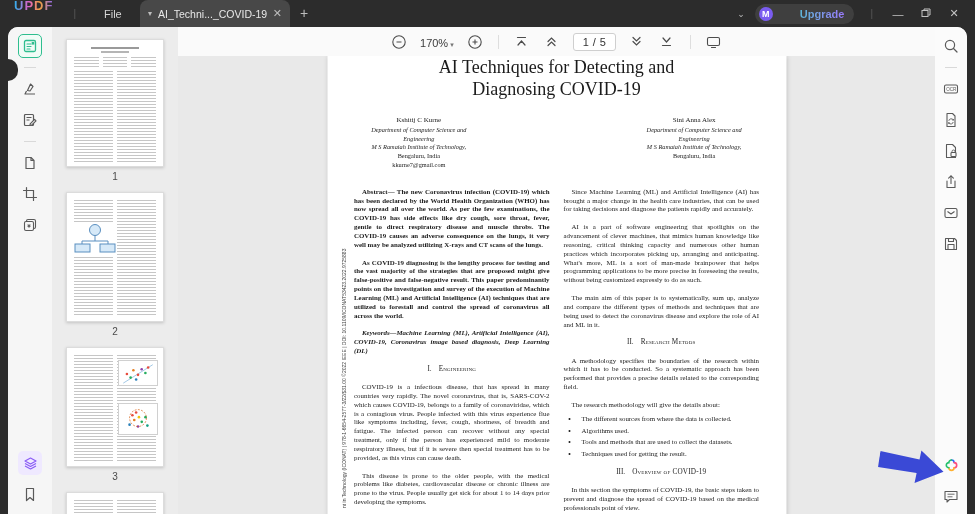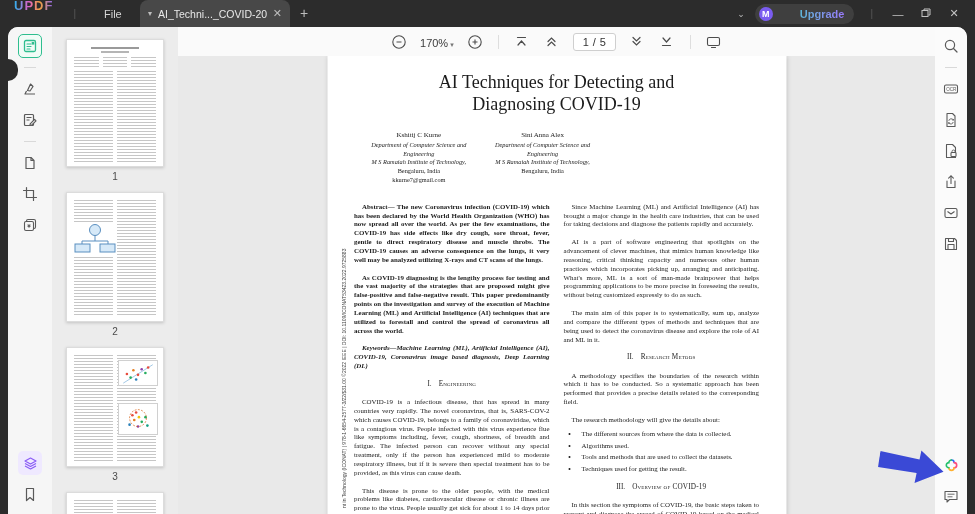--- a/index.html
+++ b/index.html
@@ -66,22 +66,22 @@
   .zoom-val { font-size:11px; color:#3c3c3c; }
   .small-caret { font-size:7px; color:#777; margin-left:2px; }
   .vbar { width:1px; height:14px; background:#dedede; margin:0 2px; }
   .page-box { background:#fff; border:1px solid #cfcfcf; border-radius:3px; padding:2px 9px; font-size:11px; color:#333;
               display:flex; gap:4px; }
 
   
   .viewport { flex:1; position:relative; overflow:hidden; }
   .page { position:absolute; left:50%; transform:translateX(-50%); top:0; width:459px; height:620px; background:#fff;
           box-shadow:0 0 5px rgba(0,0,0,.22); font-family:"Liberation Serif", serif; color:#1b1b1b; }
-  .doc-title { font-size:18px; text-align:center; margin:16px 70px 0; line-height:1.22; }
-  .authors { display:flex; padding:0 30px; margin-top:15px; }
+  .doc-title { font-size:18px; text-align:center; margin:1px 70px 0; line-height:1.22; }
+  .authors { display:flex; justify-content:space-between; padding:0 30px; margin-top:15px; }
   .author { width:31%; text-align:center; font-size:6.3px; line-height:1.4; }
   .author .a-name { font-size:7px; }
   .author .it { font-style:italic; }
   .cols { display:flex; gap:14px; padding:0 27px; margin-top:9px; }
   .col { flex:1; font-size:6.9px; line-height:1.28; text-align:justify; }
   .col p { margin:9px 0 5px; text-indent:8px;font-family:Liberation Serif, serif; }
   .abstract { font-weight:bold; }
   .keywords { font-weight:bold; font-style:italic; }
   .sec-head { text-align:center; font-size:7.2px; margin:5px 0 4px; text-indent:0 !important; }
   .sec-num { margin-right:7px; }
@@ -97,21 +97,21 @@
 </head>
 <body>
 
 <div class="titlebar">
   <span class="logo">UPDF</span>
   <span class="tb-sep">|</span>
   <span class="menu-item">File</span>
   <span class="menu-item">Help</span>
   <div class="tab">
     <span class="tab-caret">▾</span>
-    <span class="tab-title">AI_Techni..._COVID-20</span>
+    <span class="tab-title">AI_Techni..._COVID-19</span>
     <span class="tab-close">✕</span>
   </div>
   <span class="newtab">+</span>
   <div class="tb-right">
     <span class="chev-down">⌄</span>
     <div class="upgrade-pill">
       <span class="m-badge">M</span>
       <span class="upgrade-label">Upgrade</span>
     </div>
     <span class="tb-sep">|</span>

